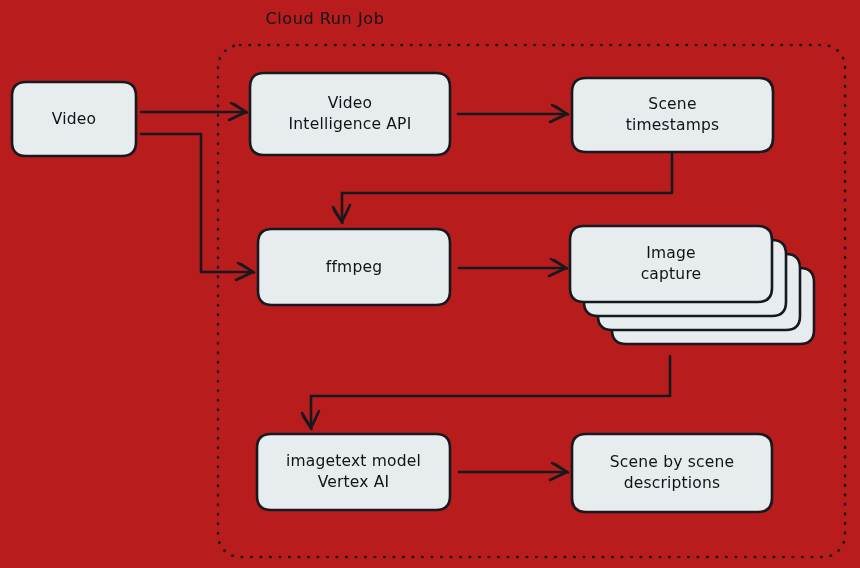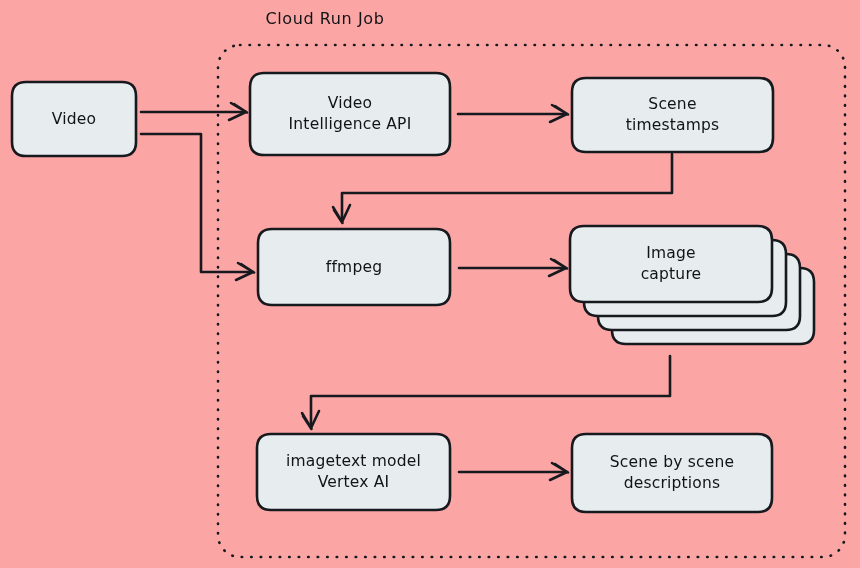--- a/index.html
+++ b/index.html
@@ -7,21 +7,21 @@
     padding: 0;
     background: #ffffff;
   }
   body {
     font-family: "DejaVu Sans", sans-serif;
   }
   #canvas-root {
     position: relative;
     width: 860px;
     height: 568px;
-    background: #fca5a5;
+    background: #b91c1c;
     overflow: hidden;
   }
   #diagram-svg {
     position: absolute;
     left: 0;
     top: 0;
     width: 860px;
     height: 568px;
     display: block;
   }

